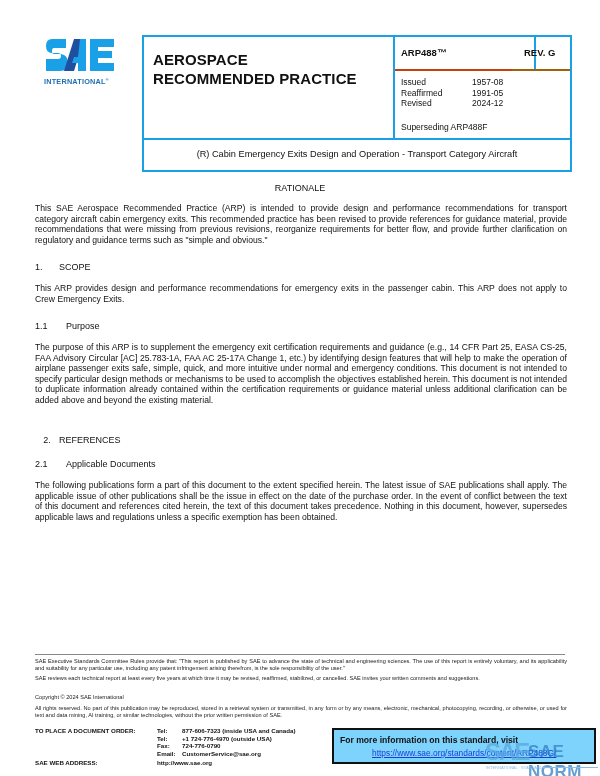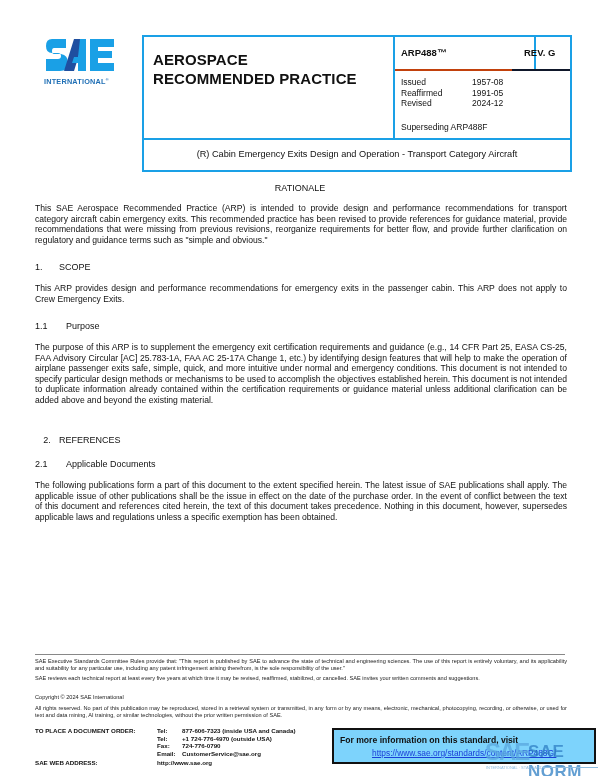--- a/index.html
+++ b/index.html
@@ -6,21 +6,21 @@
   body { width: 600px; height: 776px; position: relative; overflow: hidden; font-family: "Liberation Sans", sans-serif; color: #111; }
   .logo { position: absolute; left: 40px; top: 33px; width: 84px; height: 56px; }
   .logo-letters { position: absolute; left: 4px; top: 2px; width: 72px; height: 40px; }
   .logo-intl { position: absolute; left: 4px; top: 44px; font-size: 7.3px; font-weight: bold; color: #1f6fb5; letter-spacing: 0.2px; white-space: nowrap; }
   .logo-intl sup { font-size: 4px; }
 
   .hdr { position: absolute; left: 142px; top: 35px; width: 430px; height: 137px; border: 2px solid #1aa0e6; box-sizing: border-box; }
   .hdr .title-cell { position: absolute; left: 0; top: 0; width: 251px; height: 101px; border-right: 2px solid #1aa0e6; box-sizing: border-box; }
   .hdr .title { position: absolute; left: 9px; top: 13px; font-size: 15px; font-weight: bold; line-height: 19px; white-space: nowrap; letter-spacing: 0.1px; }
   .hdr .num-cell { position: absolute; left: 251px; top: 0; width: 141px; height: 34px; border-right: 2px solid #1aa0e6; border-bottom: 2px solid #c2410c; box-sizing: border-box; }
-  .hdr .rev-cell { position: absolute; left: 368px; top: 0; width: 58px; height: 34px; border-bottom: 2px solid #0f172a; box-sizing: border-box; }
+  .hdr .rev-cell { position: absolute; left: 368px; top: 0; width: 58px; height: 34px; border-bottom: 2px solid #a16207; box-sizing: border-box; }
   .hdr .num { position: absolute; left: 6px; top: 10px; font-size: 9.5px; font-weight: bold; }
   .hdr .rev { position: absolute; left: 12px; top: 10px; font-size: 9.5px; font-weight: bold; }
   .hdr .dates { position: absolute; left: 257px; top: 40px; font-size: 8.5px; line-height: 10.5px; }
   .hdr .dates .row { display: flex; }
   .hdr .dates .lbl { width: 71px; }
   .hdr .supers { position: absolute; left: 257px; top: 85px; font-size: 8.5px; }
   .hdr .sub-cell { position: absolute; left: 0; top: 101px; width: 426px; height: 32px; border-top: 2px solid #1aa0e6; box-sizing: border-box; }
   .hdr .subtitle { position: absolute; left: 0; width: 100%; top: 9px; text-align: center; font-size: 9.2px; }
 
   .body-text { position: absolute; left: 35px; width: 532px; font-size: 8.6px; line-height: 10.6px; text-align: justify; }

